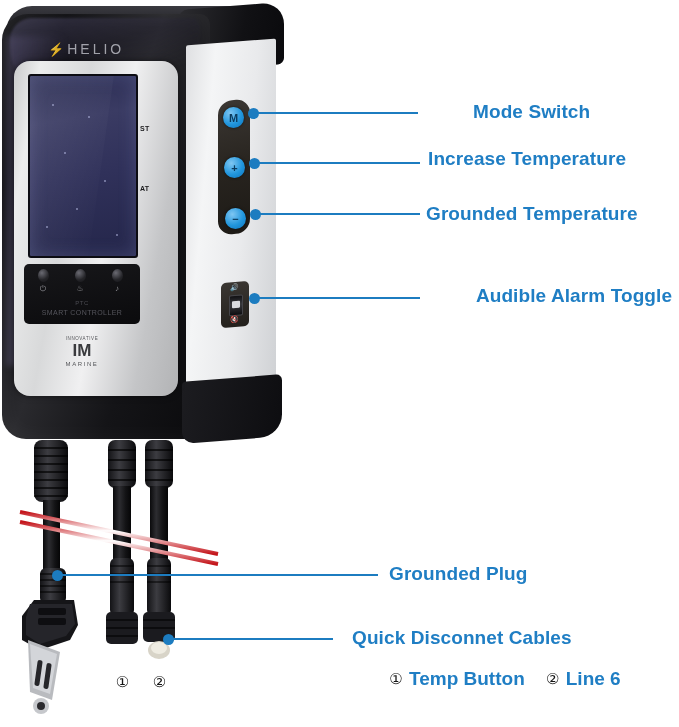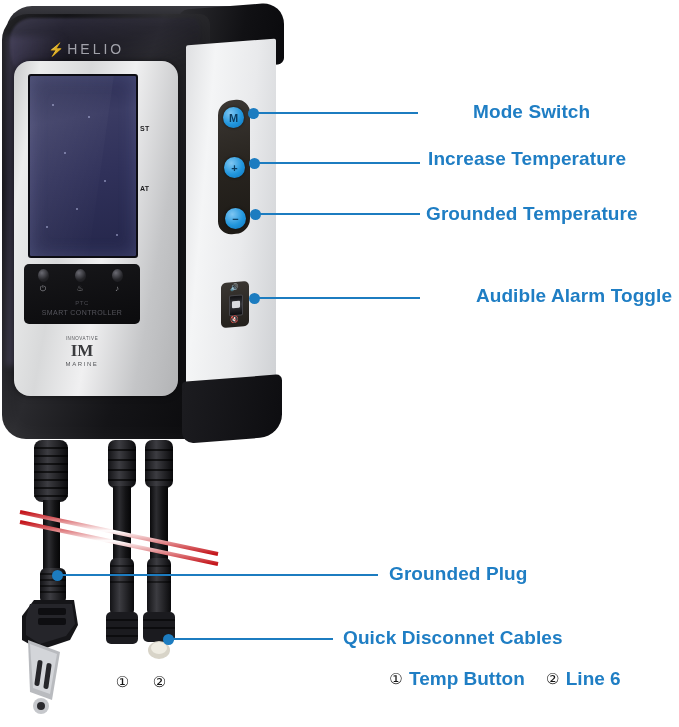--- a/index.html
+++ b/index.html
@@ -219,21 +219,21 @@
   .im-top {
     color: #55565a;
     font-size: 4.5px;
     letter-spacing: 0.6px;
     line-height: 6px;
   }
   .im-main {
     color: #3a3b3e;
     font-size: 17px;
     font-weight: bold;
-    font-family: Liberation Serif, serif;
+    font-family: Liberation Sans, sans-serif;
     line-height: 18px;
   }
   .im-bot {
     color: #55565a;
     font-size: 6px;
     letter-spacing: 1.6px;
     line-height: 8px;
   }
 
   
@@ -590,21 +590,21 @@
   <div class="callout two-line" style="left:448px; top:284px;">
     <span>Audible Alarm Toggle</span><br>
   </div>
 
   <div class="lead-dot" style="left:52px; top:570px;"></div>
   <div class="lead" style="left:62px; top:574px; width:316px;"></div>
   <div class="callout" style="left:389px; top:562px;">Grounded Plug</div>
 
   <div class="lead-dot" style="left:163px; top:634px;"></div>
   <div class="lead" style="left:173px; top:638px; width:160px;"></div>
-  <div class="callout" style="left:343px; top:626px;text-align:right;">Quick Disconnet Cables</div>
+  <div class="callout" style="left:352px; top:626px;text-align:right;">Quick Disconnet Cables</div>
 
   <div class="circnum" style="left:115px; top:675px; border:none; font-size:15px;">①</div>
   <div class="circnum" style="left:152px; top:675px; border:none; font-size:15px;">②</div>
 
   <div class="legend-row">
     <span class="legend-circ" style="border:none;font-size:15px;line-height:16px;">①</span>
     <span>Temp Button</span>
     <span class="legend-gap"></span>
     <span class="legend-circ" style="border:none;font-size:15px;line-height:16px;">②</span>
     <span>Line 6</span>

